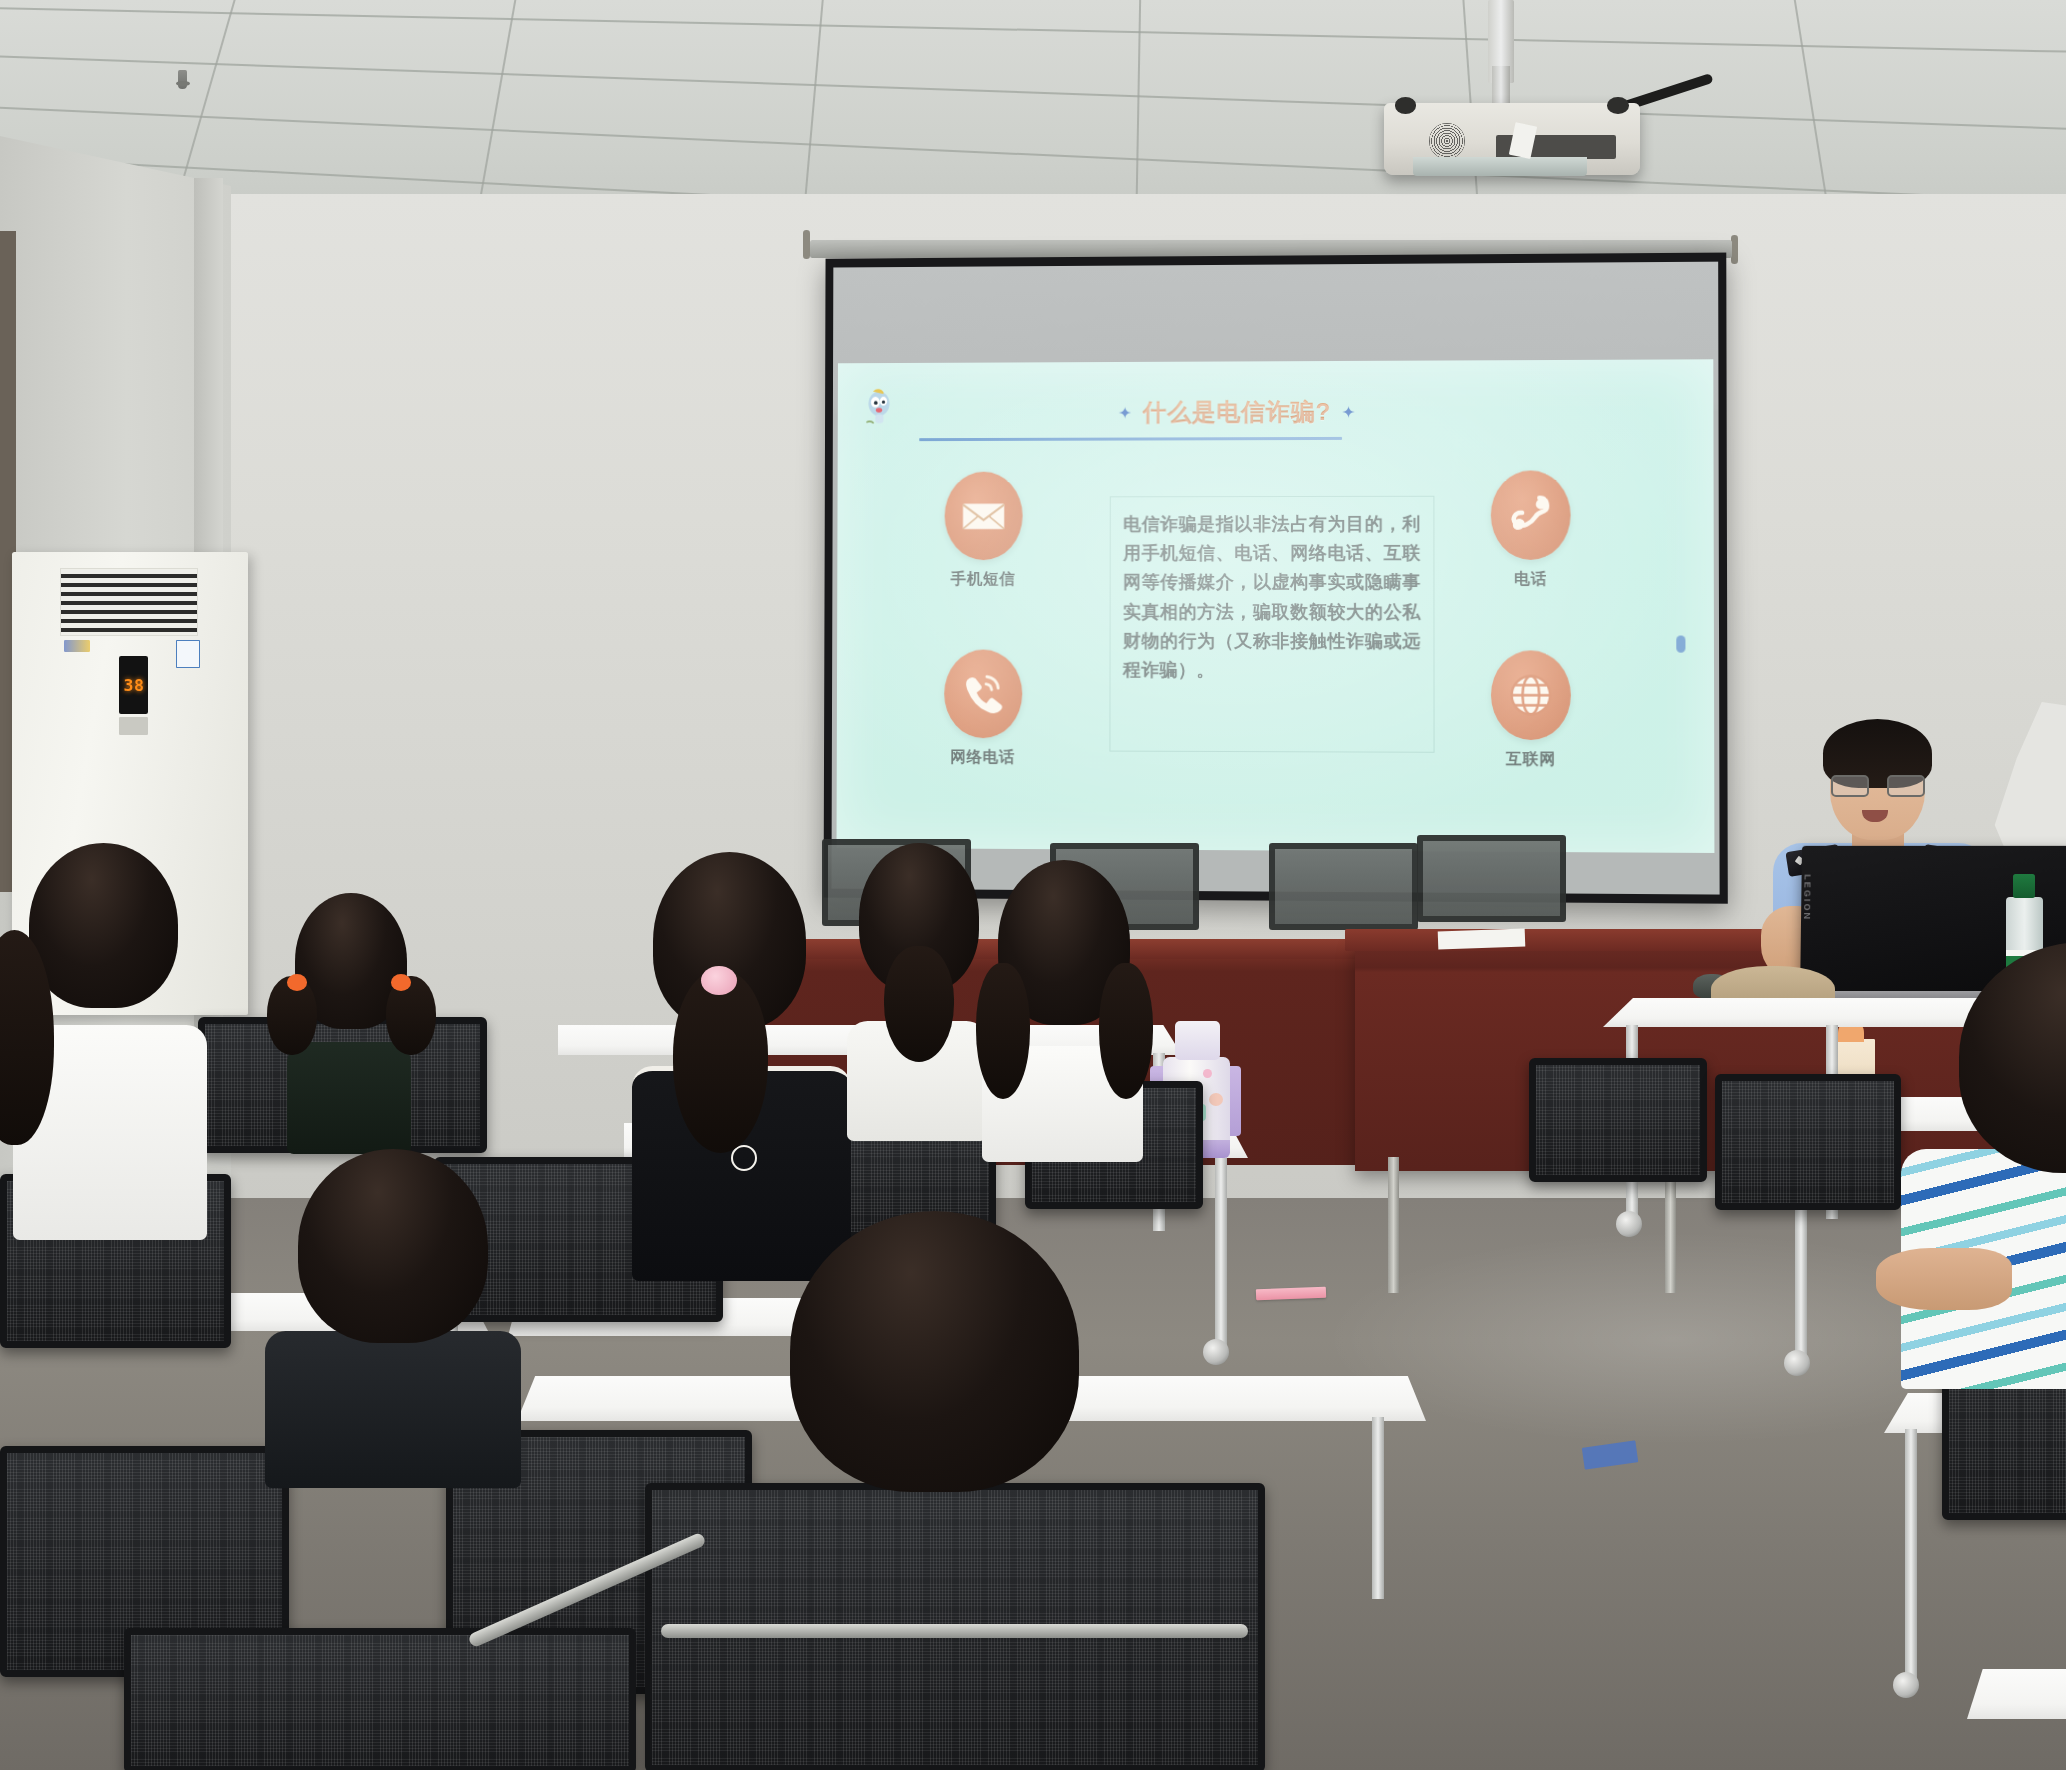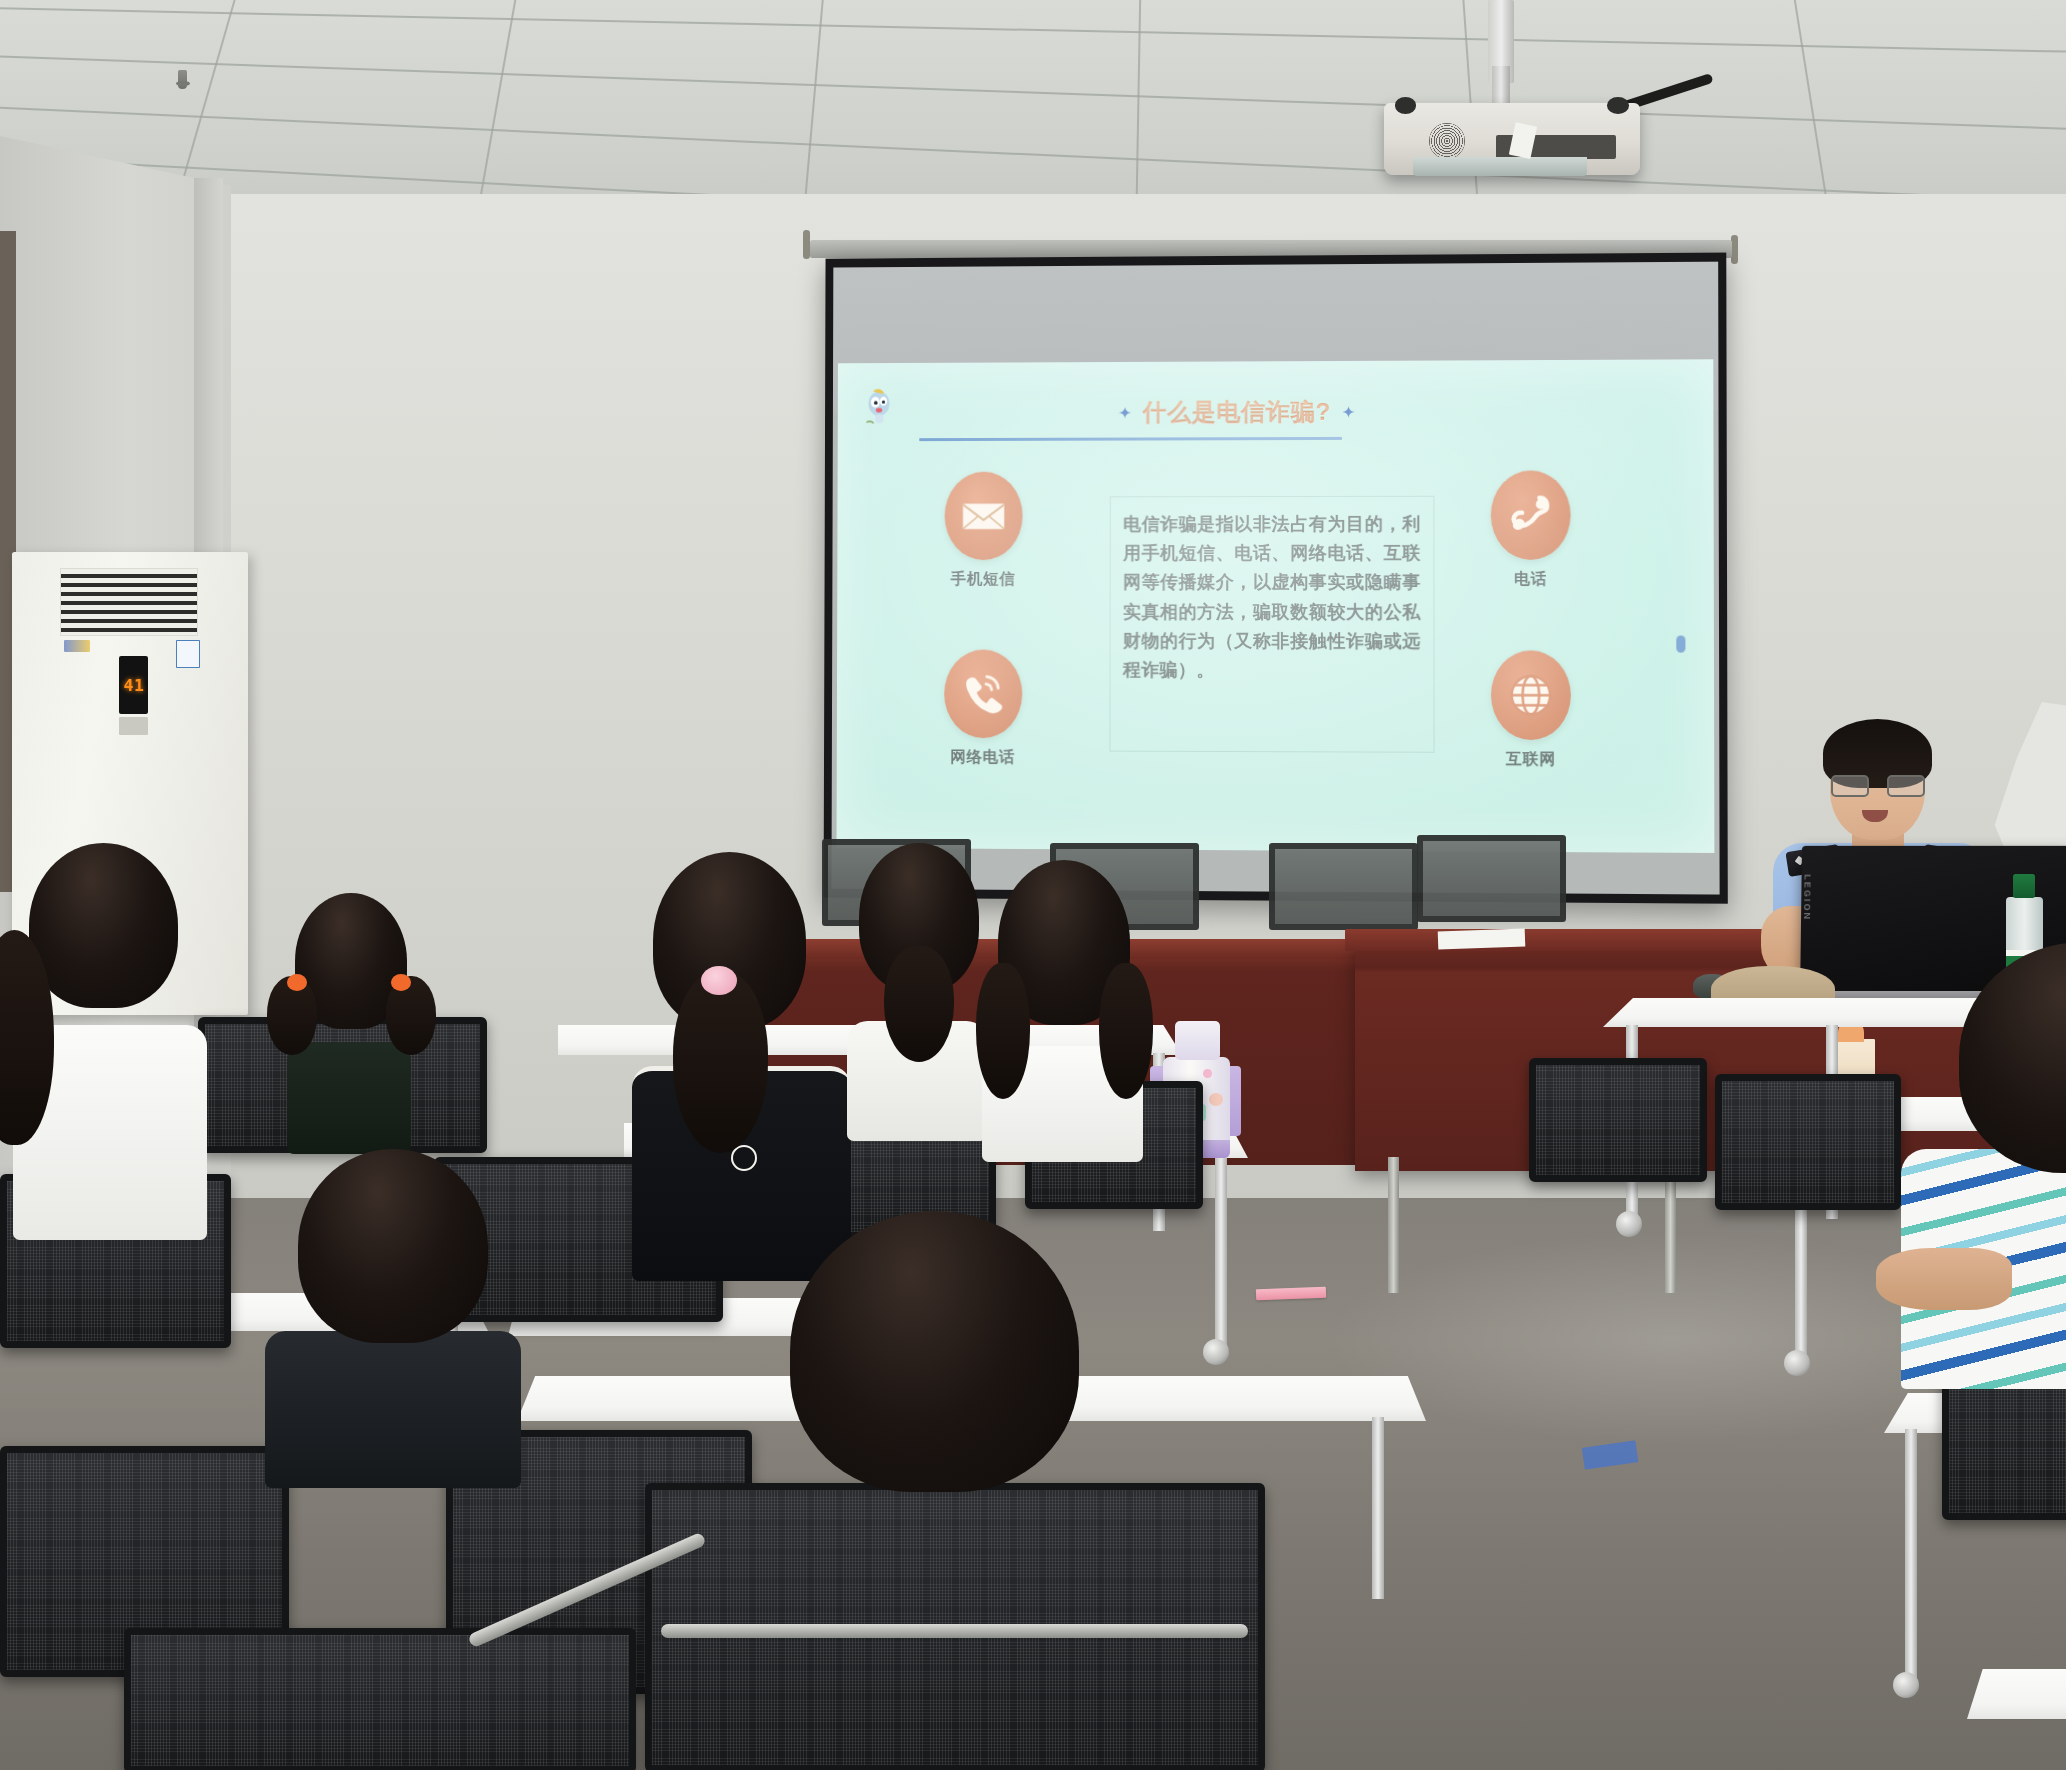--- a/index.html
+++ b/index.html
@@ -632,21 +632,21 @@
       </div>
 
     </div>
   </div>
 
   <div class="ac-side"></div>
   <div class="ac-unit">
     <div class="ac-grille"></div>
     <div class="ac-sticker2"></div>
     <div class="ac-display">
-      <span class="ac-temp">41</span>
+      <span class="ac-temp">38</span>
     </div>
     <div class="ac-btnpad"></div>
     <div class="ac-sticker"></div>
   </div>
 
   <div class="front-chair" style="left:822px; top:839px;"></div>
   <div class="front-chair" style="left:1050px; top:843px;"></div>
   <div class="front-chair" style="left:1269px; top:843px;"></div>
   <div class="front-chair" style="left:1417px; top:835px;"></div>
 

